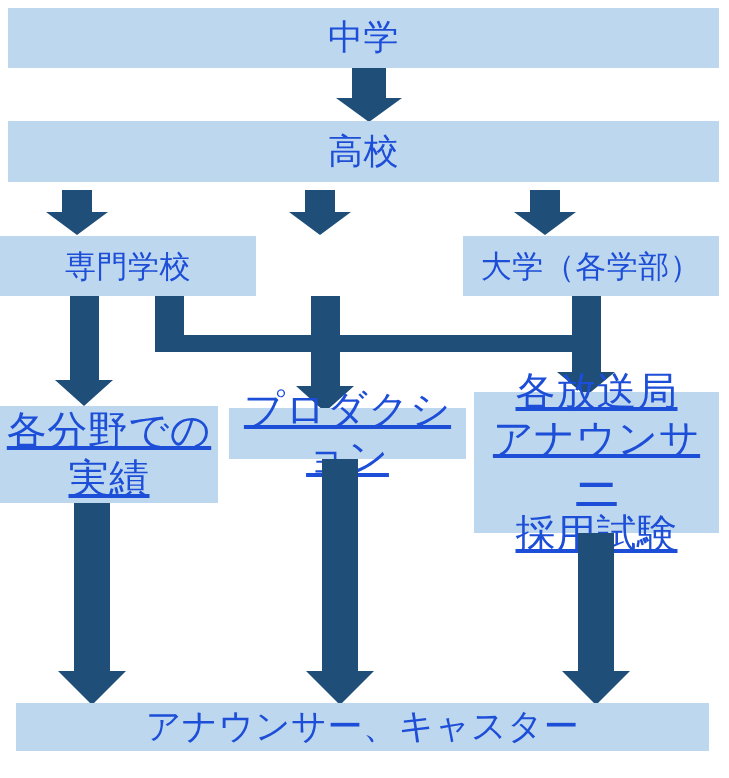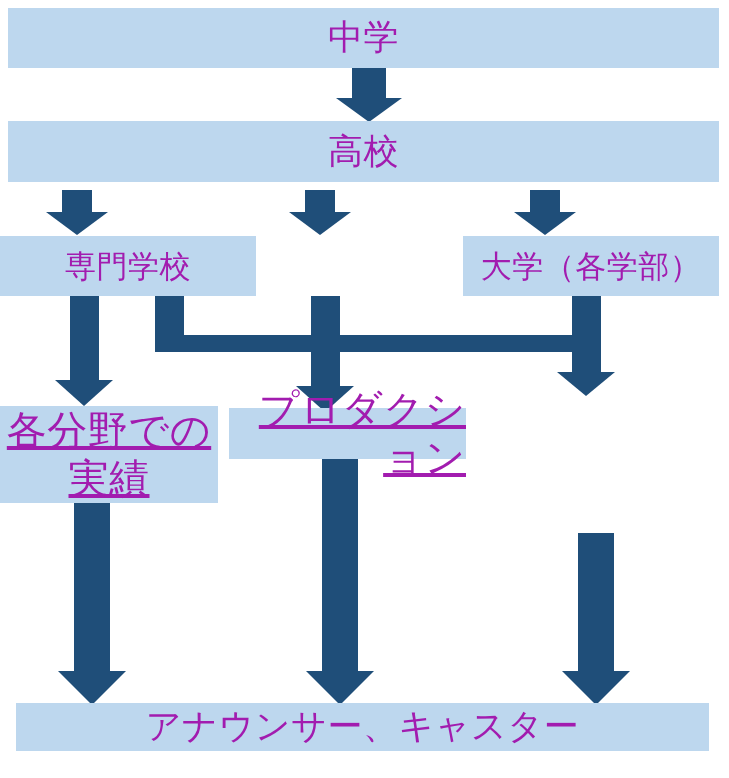--- a/index.html
+++ b/index.html
@@ -17,21 +17,21 @@
     background: #ffffff;
     overflow: hidden;
   }
   .node {
     position: absolute;
     background: #bdd7ee;
     display: flex;
     align-items: center;
     justify-content: center;
     text-align: center;
-    color: #a21caf;
+    color: #1d4ed8;
     line-height: 1.18;
     box-sizing: border-box;
     white-space: pre-line;
     letter-spacing: 0.5px;
   }
   .node.big   { font-size: 35px; }
   .node.mid   { font-size: 31px; }
   .node.multi { font-size: 40px; text-decoration: underline; }
 
   
@@ -87,22 +87,25 @@
 
   <div class="arrow-stem" style="left:311px; top:296px; width:29px; height:90px;"></div>
   <div class="arrow-head" style="left:296px; top:386px; border-left-width:29px; border-right-width:29px; border-top-width:26px;"></div>
 
   <div class="arrow-stem" style="left:572px; top:296px; width:29px; height:76px;"></div>
   <div class="arrow-head" style="left:557px; top:372px; border-left-width:29px; border-right-width:29px; border-top-width:24px;"></div>
 
   <div class="node multi" style="left:0px; top:406px; width:218px; height:97px;">各分野での
 実績</div>
 
-  <div class="node multi" style="left:229px; top:408px; width:237px; height:51px;text-align:right;">プロダクション</div>
+  <div class="node multi" style="left:229px; top:408px; width:237px; height:51px;">プロダクション</div>
 
+  <div class="node multi" style="left:474px; top:392px; width:245px; height:141px;">各放送局
+アナウンサー
+採用試験</div>
 
   <div class="arrow-stem" style="left:74px; top:503px; width:36px; height:168px;"></div>
   <div class="arrow-head" style="left:58px; top:671px; border-left-width:34px; border-right-width:34px; border-top-width:34px;"></div>
 
   <div class="arrow-stem" style="left:322px; top:459px; width:36px; height:212px;"></div>
   <div class="arrow-head" style="left:306px; top:671px; border-left-width:34px; border-right-width:34px; border-top-width:34px;"></div>
 
   <div class="arrow-stem" style="left:578px; top:533px; width:36px; height:138px;"></div>
   <div class="arrow-head" style="left:562px; top:671px; border-left-width:34px; border-right-width:34px; border-top-width:34px;"></div>
 

